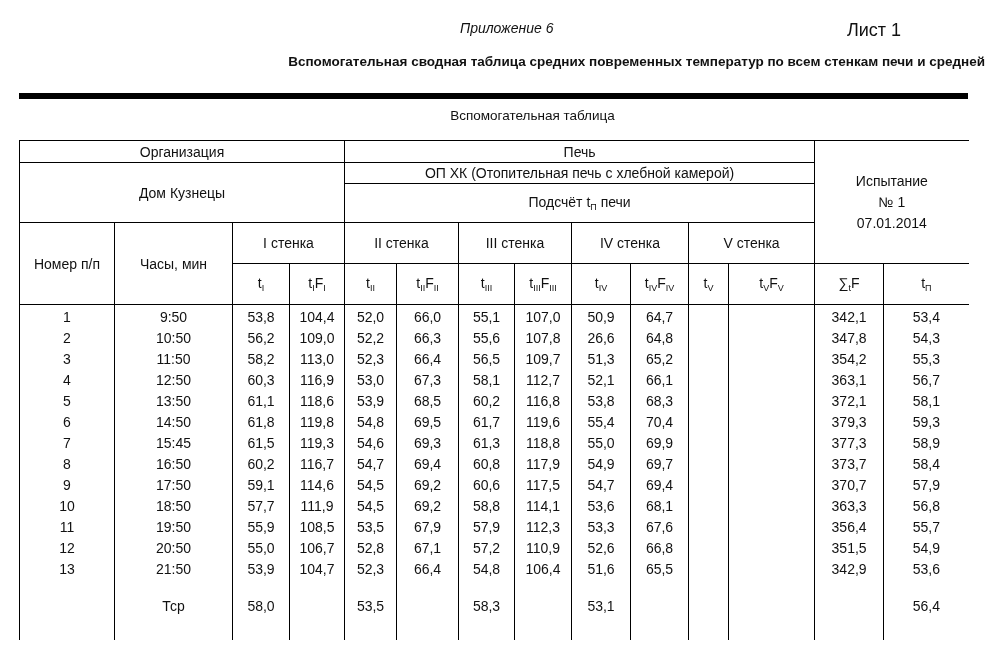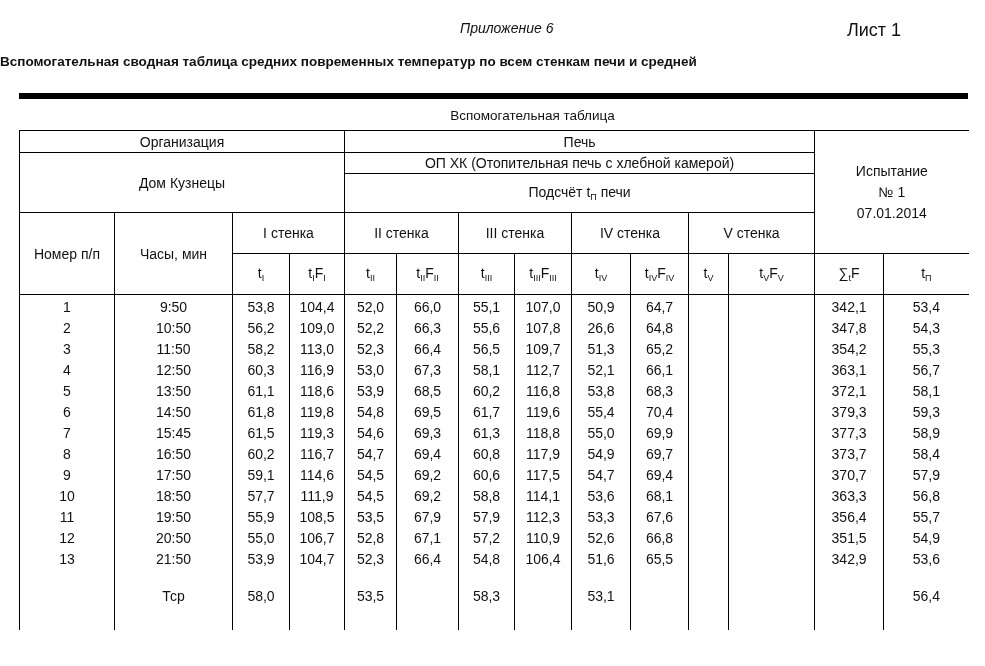--- a/index.html
+++ b/index.html
@@ -11,32 +11,32 @@
   .appendix {
     position: absolute; top: 20px; left: 460px;
     font-size: 14px; font-style: italic; text-align: right;
   }
   .sheet {
     position: absolute; top: 20px; left: 847px;
     font-size: 18px;
   }
   .title {
     position: absolute; top: 51px; left: 0; width: 985px;
-    text-align: left; font-weight: bold; font-size: 13.5px; line-height: 22px;
+    text-align: right; font-weight: bold; font-size: 13.5px; line-height: 22px;
   }
   .thick-bar {
     position: absolute; top: 93px; left: 19px; width: 949px; height: 6px;
     background: #000;
   }
   .subtitle {
     position: absolute; top: 108px; left: 0; width: 985px;
     text-align: center; font-size: 13.5px; padding-left: 40px;
   }
   table.main {
-    position: absolute; top: 130px; left: 19px;
+    position: absolute; top: 140px; left: 19px;
     border-collapse: collapse; table-layout: fixed;
     width: 949px; font-size: 14px;
   }
   table.main td {
     border-left: 1.5px solid #000;
     border-top: 1.5px solid #000;
     text-align: center; vertical-align: middle; padding: 0;
     white-space: nowrap; overflow: hidden;
   }
   table.main td.nr { border-right: none; }

